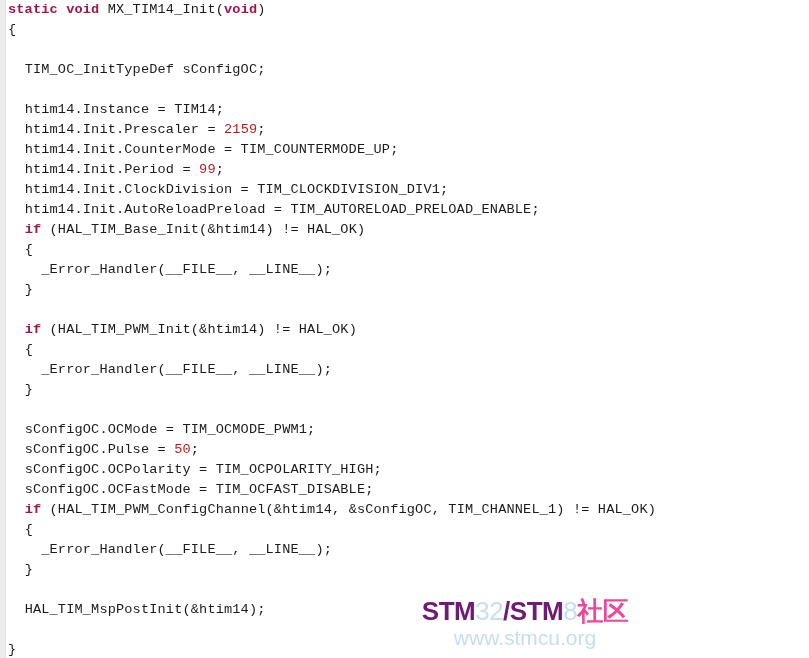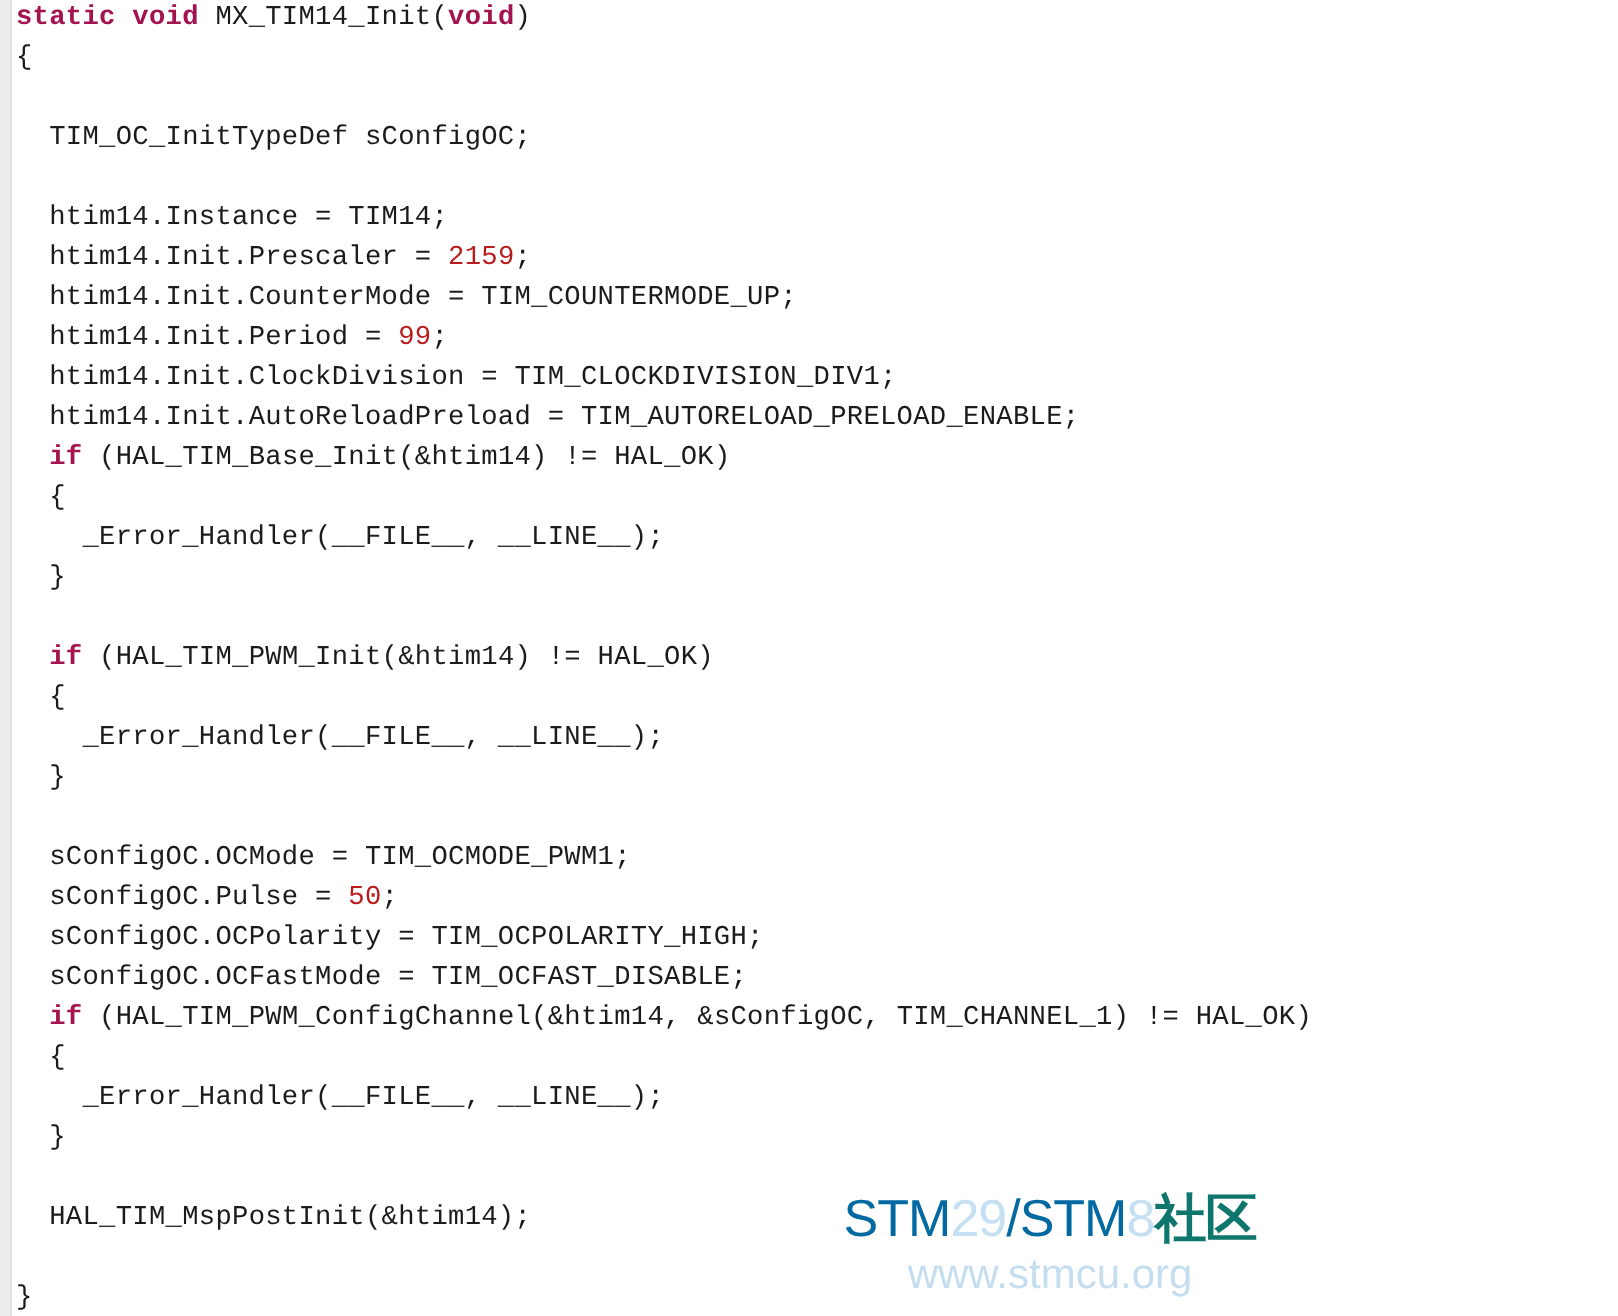--- a/index.html
+++ b/index.html
@@ -79,48 +79,48 @@
     user-select: none;
     pointer-events: none;
   }
   #watermark-brand {
     font-size: 26px;
     line-height: 28px;
     letter-spacing: -0.5px;
     white-space: nowrap;
   }
   #watermark-brand .wm-strong {
-    font-weight: normal;
-    color: #0369a1;
+    font-weight: bold;
+    color: #701a75;
   }
   #watermark-brand .wm-light {
     font-weight: normal;
     color: #c5e0f2;
   }
   #watermark-brand .wm-cjk {
     font-weight: bold;
-    color: #0f766e;
-    font-family: Liberation Mono, monospace;
+    color: #ec4899;
+    font-family: Liberation Sans, sans-serif;
   }
   #watermark-url {
     font-size: 21px;
     line-height: 24px;
     color: #c4def0;
     letter-spacing: 0px;
     white-space: nowrap;
     margin-top: 1px;
   }
 </style>
 </head>
 <body>
 
 <div id="code-viewer">
 
   <div id="gutter"></div>
 
   <div id="code-lines"><div class="line"><span class="kw">static void</span><span class="pl"> MX_TIM14_Init(</span><span class="kw">void</span><span class="pl">)</span></div><div class="line"><span class="pl">{</span></div><div class="line">&nbsp;</div><div class="line"><span class="pl">  </span><span class="pl">TIM_OC_InitTypeDef sConfigOC;</span></div><div class="line">&nbsp;</div><div class="line"><span class="pl">  </span><span class="pl">htim14.Instance = TIM14;</span></div><div class="line"><span class="pl">  </span><span class="pl">htim14.Init.Prescaler = </span><span class="num">2159</span><span class="pl">;</span></div><div class="line"><span class="pl">  </span><span class="pl">htim14.Init.CounterMode = TIM_COUNTERMODE_UP;</span></div><div class="line"><span class="pl">  </span><span class="pl">htim14.Init.Period = </span><span class="num">99</span><span class="pl">;</span></div><div class="line"><span class="pl">  </span><span class="pl">htim14.Init.ClockDivision = TIM_CLOCKDIVISION_DIV1;</span></div><div class="line"><span class="pl">  </span><span class="pl">htim14.Init.AutoReloadPreload = TIM_AUTORELOAD_PRELOAD_ENABLE;</span></div><div class="line"><span class="pl">  </span><span class="kw">if</span><span class="pl"> (HAL_TIM_Base_Init(&amp;htim14) != HAL_OK)</span></div><div class="line"><span class="pl">  </span><span class="pl">{</span></div><div class="line"><span class="pl">    </span><span class="pl">_Error_Handler(__FILE__, __LINE__);</span></div><div class="line"><span class="pl">  </span><span class="pl">}</span></div><div class="line">&nbsp;</div><div class="line"><span class="pl">  </span><span class="kw">if</span><span class="pl"> (HAL_TIM_PWM_Init(&amp;htim14) != HAL_OK)</span></div><div class="line"><span class="pl">  </span><span class="pl">{</span></div><div class="line"><span class="pl">    </span><span class="pl">_Error_Handler(__FILE__, __LINE__);</span></div><div class="line"><span class="pl">  </span><span class="pl">}</span></div><div class="line">&nbsp;</div><div class="line"><span class="pl">  </span><span class="pl">sConfigOC.OCMode = TIM_OCMODE_PWM1;</span></div><div class="line"><span class="pl">  </span><span class="pl">sConfigOC.Pulse = </span><span class="num">50</span><span class="pl">;</span></div><div class="line"><span class="pl">  </span><span class="pl">sConfigOC.OCPolarity = TIM_OCPOLARITY_HIGH;</span></div><div class="line"><span class="pl">  </span><span class="pl">sConfigOC.OCFastMode = TIM_OCFAST_DISABLE;</span></div><div class="line"><span class="pl">  </span><span class="kw">if</span><span class="pl"> (HAL_TIM_PWM_ConfigChannel(&amp;htim14, &amp;sConfigOC, TIM_CHANNEL_1) != HAL_OK)</span></div><div class="line"><span class="pl">  </span><span class="pl">{</span></div><div class="line"><span class="pl">    </span><span class="pl">_Error_Handler(__FILE__, __LINE__);</span></div><div class="line"><span class="pl">  </span><span class="pl">}</span></div><div class="line">&nbsp;</div><div class="line"><span class="pl">  </span><span class="pl">HAL_TIM_MspPostInit(&amp;htim14);</span></div><div class="line">&nbsp;</div><div class="line"><span class="pl">}</span></div></div>
 
   <div id="watermark">
-    <div id="watermark-brand"><span class="wm-strong">STM</span><span class="wm-light">29</span><span class="wm-strong">/STM</span><span class="wm-light">8</span><span class="wm-cjk">社区</span></div>
+    <div id="watermark-brand"><span class="wm-strong">STM</span><span class="wm-light">32</span><span class="wm-strong">/STM</span><span class="wm-light">8</span><span class="wm-cjk">社区</span></div>
     <div id="watermark-url">www.stmcu.org</div>
   </div>
 
 </div>
 
 </body></html>

